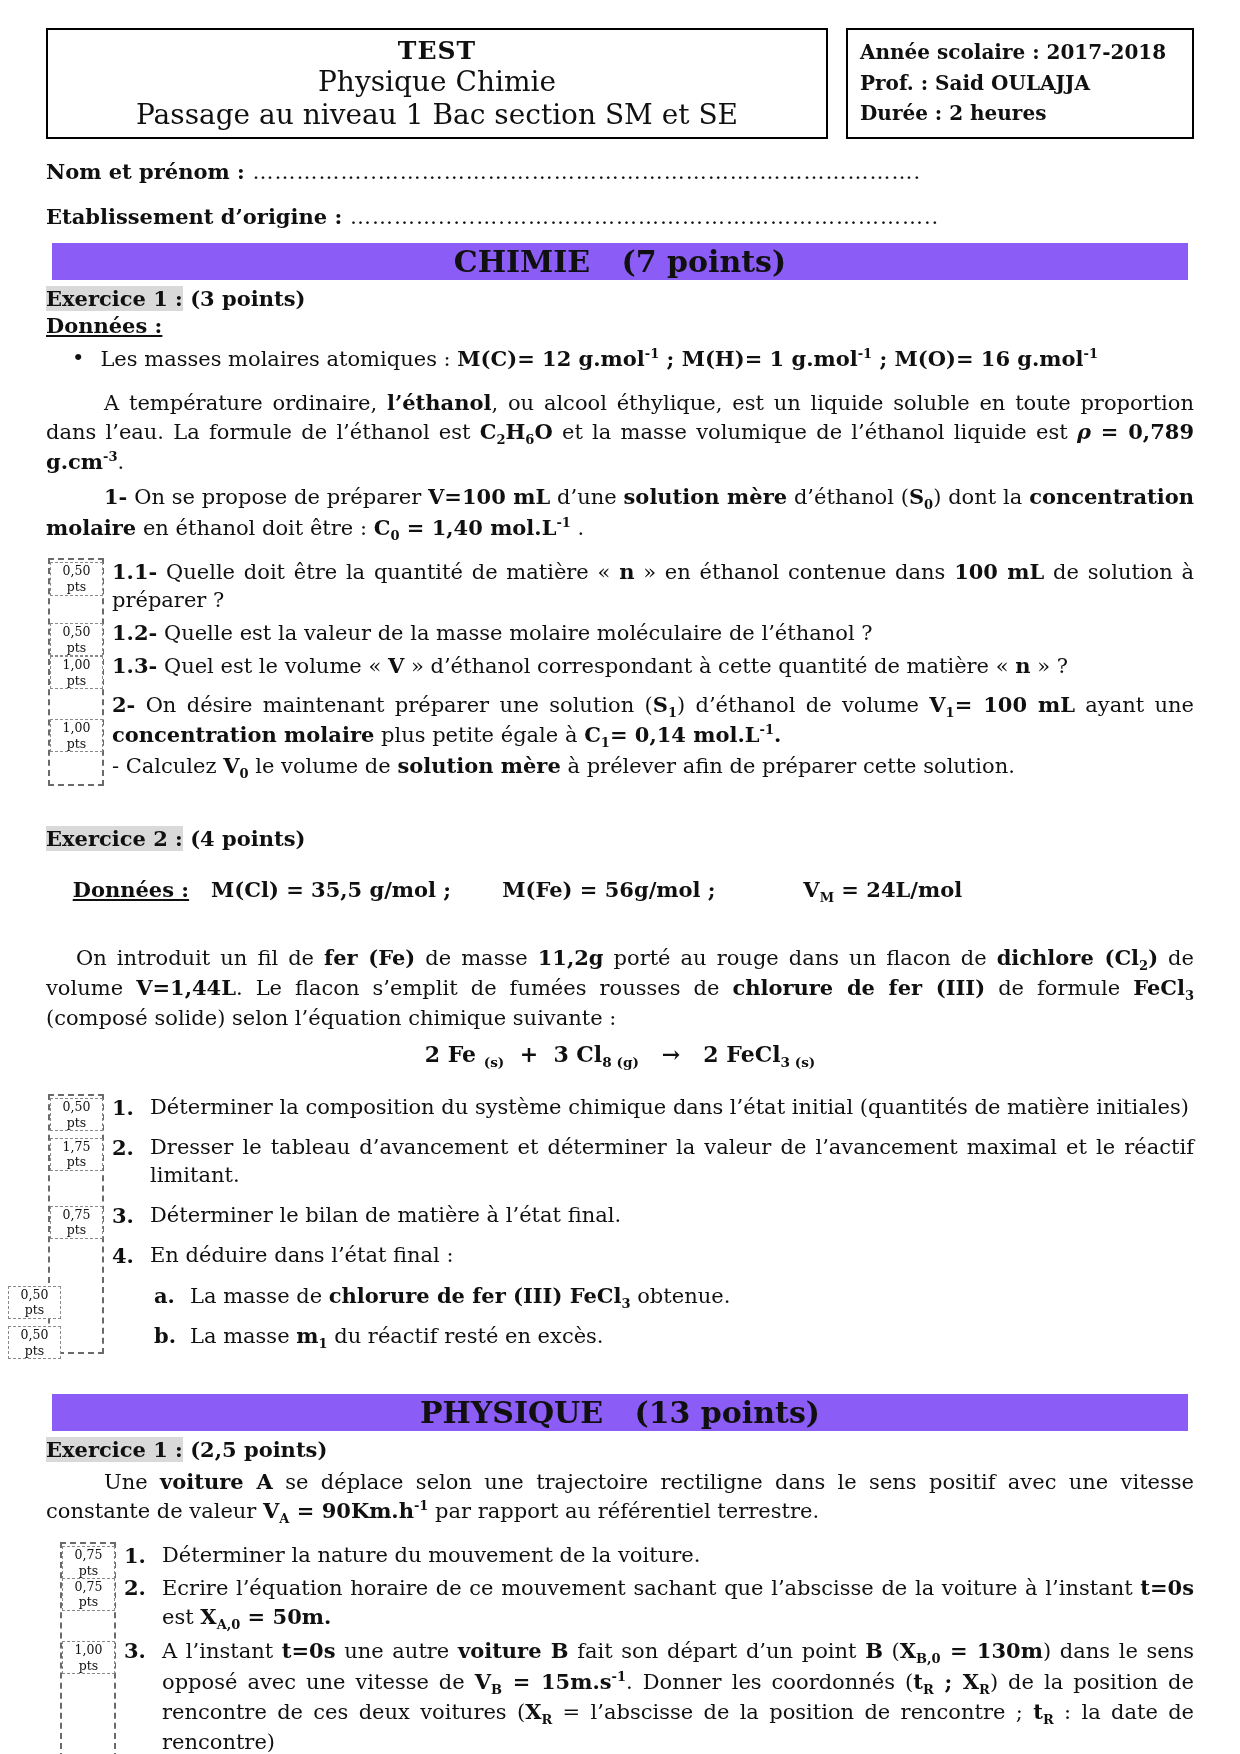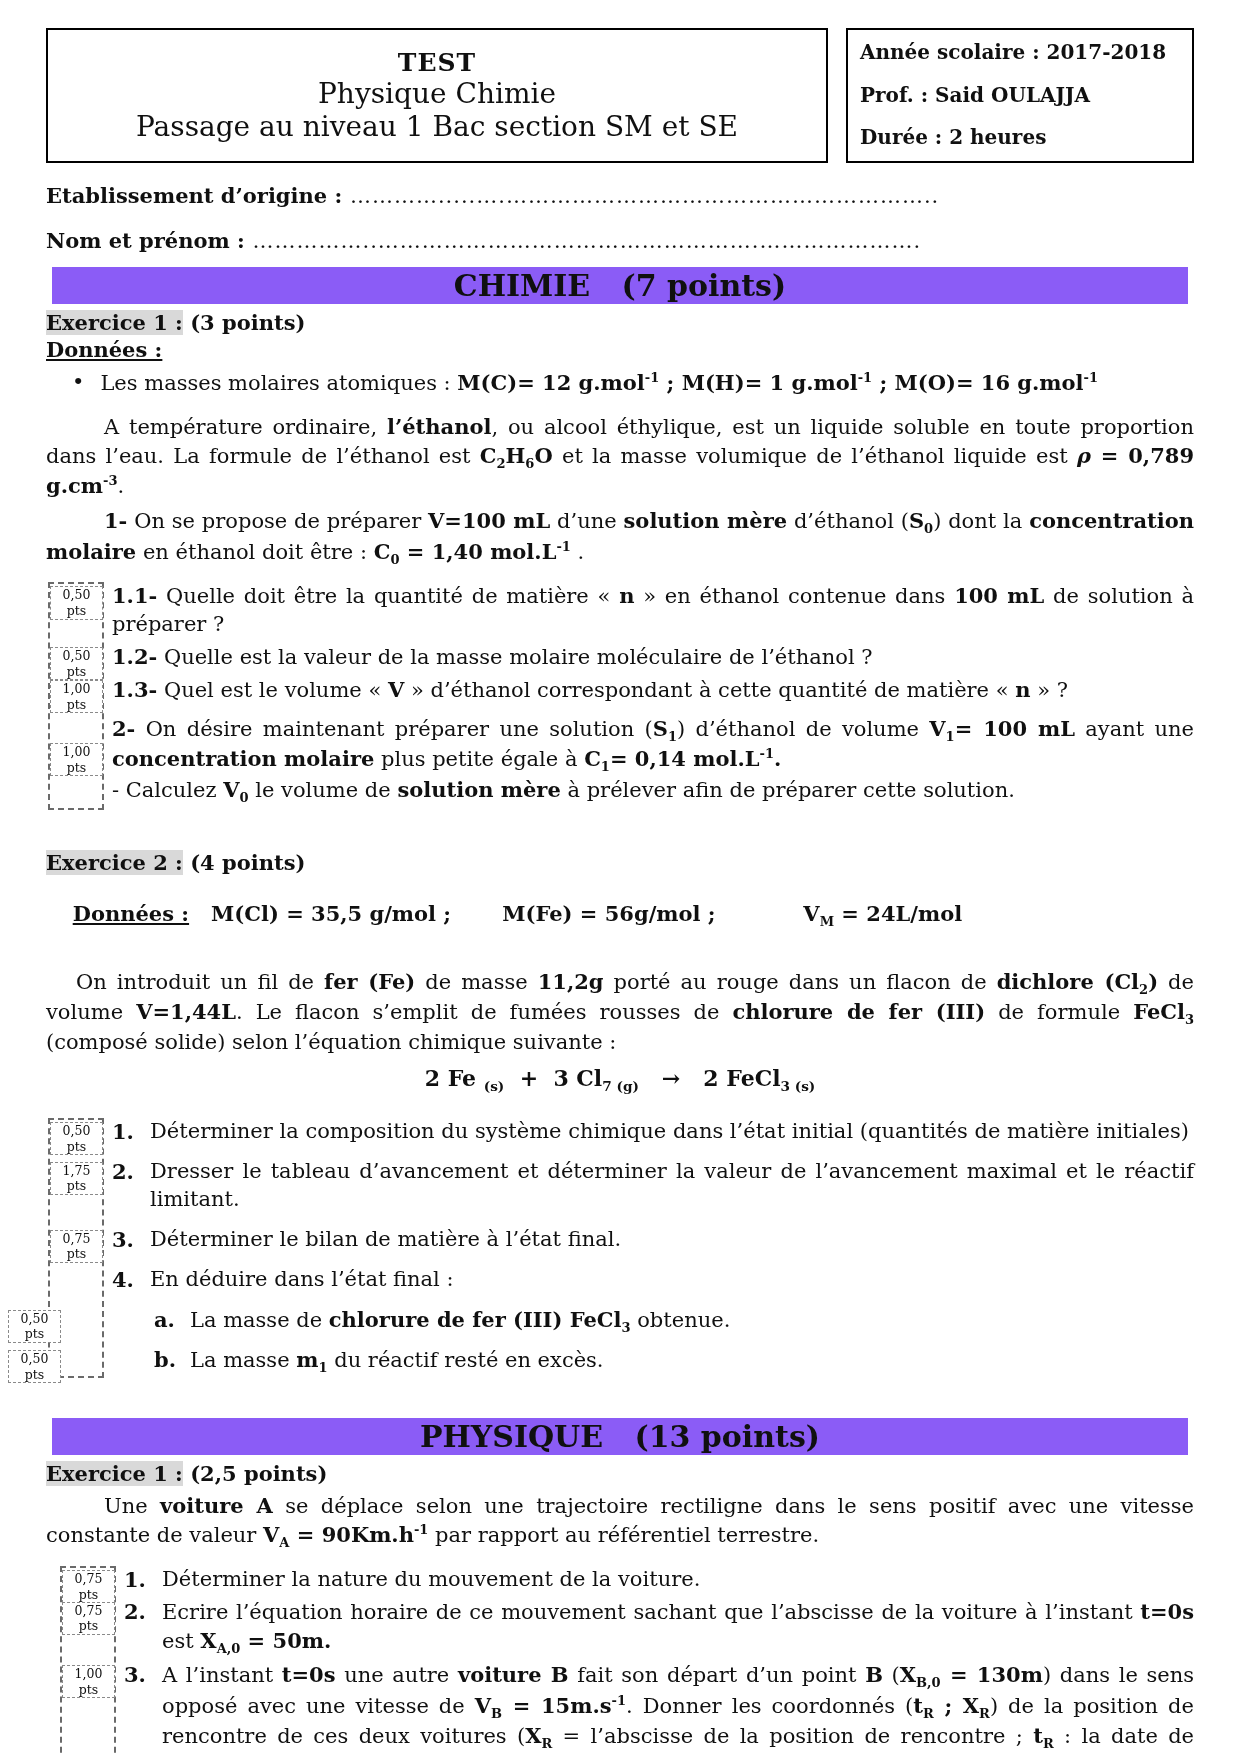--- a/index.html
+++ b/index.html
@@ -8,21 +8,21 @@
   .page { width:1240px; min-height:1754px; padding:28px 46px 16px 46px; display:flex; flex-direction:column; }
   .b { font-weight:bold; }
   .i { font-style:italic; }
   sub { font-size:0.62em; }
   sup { font-size:0.62em; }
   .pre { white-space:pre-wrap; }
 
   
   .header { display:flex; gap:18px; align-items:stretch; }
   .hbox { border:2px solid #000; }
-  .hbox.left { flex:1; text-align:center; padding:18px 10px; display:flex; flex-direction:column; justify-content:center; }
+  .hbox.left { flex:1; text-align:center; padding:6px 10px; display:flex; flex-direction:column; justify-content:center; }
   .hbox.left .t1 { font-size:25px; font-weight:bold; letter-spacing:1px; }
   .hbox.left .t2 { font-size:28px; font-weight:normal; }
   .hbox.right { width:348px; padding:10px 12px 12px 12px; font-size:20px; font-weight:bold; display:flex; flex-direction:column; justify-content:space-between; }
 
   
   .idline { margin-top:20px; font-size:21px; }
   .idline .lbl { font-weight:bold; }
   .idline .dots { letter-spacing:1px; }
 
   
@@ -65,24 +65,24 @@
       <div class="t2">Passage au niveau 1 Bac section SM et SE</div>
     </div>
     <div class="hbox right">
       <div>Année scolaire : 2017-2018</div>
       <div>Prof. : Said OULAJJA</div>
       <div>Durée : 2 heures</div>
     </div>
   </div>
 
   <div class="idline">
-    <span class="lbl">Etablissement d’origine  :</span><span class="dots"> ………….....….…………………………………………………..</span>
+    <span class="lbl">Nom et  prénom :</span><span class="dots"> ……………..…………………………………………….………………….</span>
   </div>
   <div class="idline">
-    <span class="lbl">Nom et  prénom :</span><span class="dots"> ……………..…………………………………………….………………….</span>
+    <span class="lbl">Etablissement d’origine  :</span><span class="dots"> ………….....….…………………………………………………..</span>
   </div>
 
   <div class="secbar pre">CHIMIE   (7 points)</div>
 
   <div class="exline">
     <span class="exlabel">Exercice 1 :</span><span class="expoints"> (3 points)</span>
   </div>
   <div class="donline">
     <span class="donlabel">Données :</span>
   </div>
@@ -117,21 +117,21 @@
   </div>
 
   <div class="exline" style="margin-top:34px;">
     <span class="exlabel">Exercice 2 :</span><span class="expoints"> (4 points)</span>
   </div>
   <div class="donline pre">
     <span class="donlabel">Données :</span><span><span class="b">   M(Cl) = 35,5 g/mol ;       M(Fe) = 56g/mol ;            V</span><sub class="b">M</sub><span class="b"> = 24L/mol</span></span>
   </div>
 
   <div class="para" style="margin-top:14px; text-indent:30px;"><span>On introduit un fil de </span><span class="b">fer (Fe)</span><span> de masse </span><span class="b">11,2g</span><span> porté au rouge dans un flacon de </span><span class="b">dichlore (Cl</span><sub class="b">2</sub><span class="b">)</span><span> de volume </span><span class="b">V=1,44L</span><span>. Le flacon s’emplit de fumées rousses de </span><span class="b">chlorure de fer (III)</span><span> de formule </span><span class="b">FeCl</span><sub class="b">3</sub><span> (composé solide) selon l’équation chimique suivante :</span></div>
-  <div class="eq pre"><span class="b">2 Fe </span><sub class="b">(s)</sub><span class="b">  +  3 Cl</span><sub class="b">7 (g)</sub><span class="b">   →   2 FeCl</span><sub class="b">3 (s)</sub></div>
+  <div class="eq pre"><span class="b">2 Fe </span><sub class="b">(s)</sub><span class="b">  +  3 Cl</span><sub class="b">8 (g)</sub><span class="b">   →   2 FeCl</span><sub class="b">3 (s)</sub></div>
 
   <div class="qgroup">
     <div class="gutter-frame"></div>
     <div class="qrow numrow">
       <span class="pts">0,50 pts</span>
       <span class="num">1.</span>
       <span><span>Déterminer la composition du système chimique dans l’état initial (quantités de matière initiales)</span></span>
     </div>
     <div class="qrow numrow">
       <span class="pts">1,75 pts</span>

